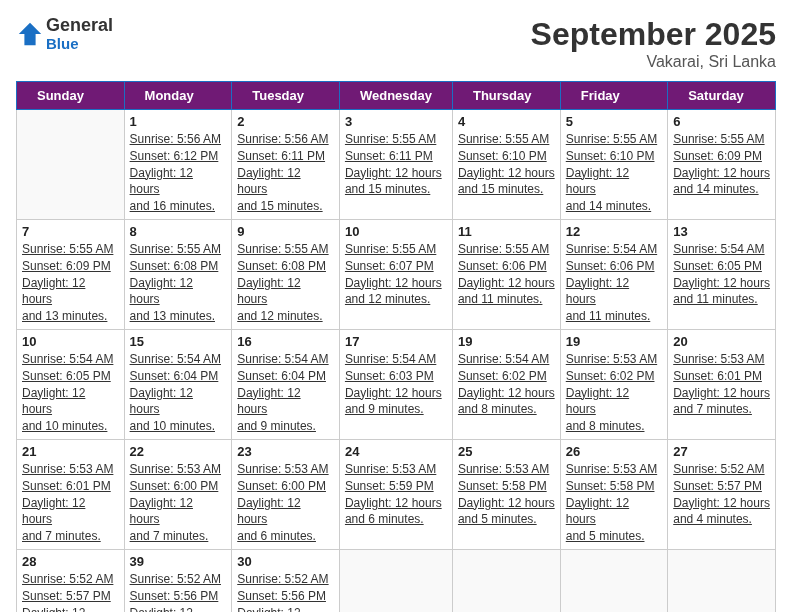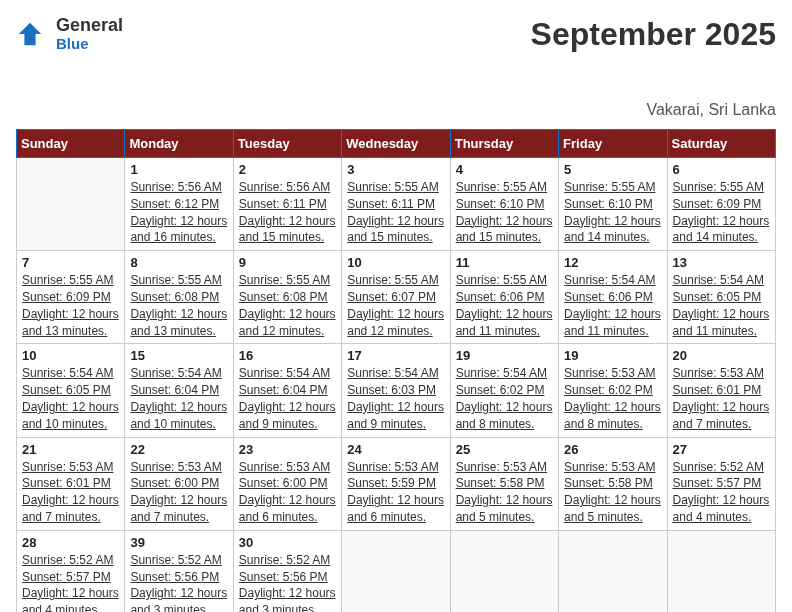--- a/index.html
+++ b/index.html
@@ -12,21 +12,21 @@
     }
     .header-area {
       display: flex;
       justify-content: space-between;
       align-items: flex-start;
       margin-bottom: 10px;
     }
     .logo {
       display: flex;
       align-items: center;
-      gap: 12px;
+      gap: 2px;
     }
     .logo-text {
       display: flex;
       flex-direction: column;
       line-height: 1.1;
     }
     .logo-general {
       font-size: 18px;
       font-weight: bold;
       color: #333;
@@ -45,31 +45,30 @@
     }
     .month-title {
       font-size: 32px;
       font-weight: bold;
       color: #333;
       text-align: right;
     }
     .location-title {
       font-size: 16px;
       color: #555;
-      margin-top: 48px;
     }
     .calendar {
       width: 100%;
       border-collapse: collapse;
       font-size: 11px;
     }
     .calendar thead th {
-      background: #7f1d1d;
+      background: #701a75;
       color: #fff;
-      padding: 6px 4px;
+      padding: 6px 20px;
       text-align: left;
       font-size: 13px;
       font-weight: bold;
       border: 1px solid #1a6fc4;
     }
     .calendar tbody td {
       border: 1px solid #ccc;
       vertical-align: top;
       padding: 4px 5px;
       height: 88px;

